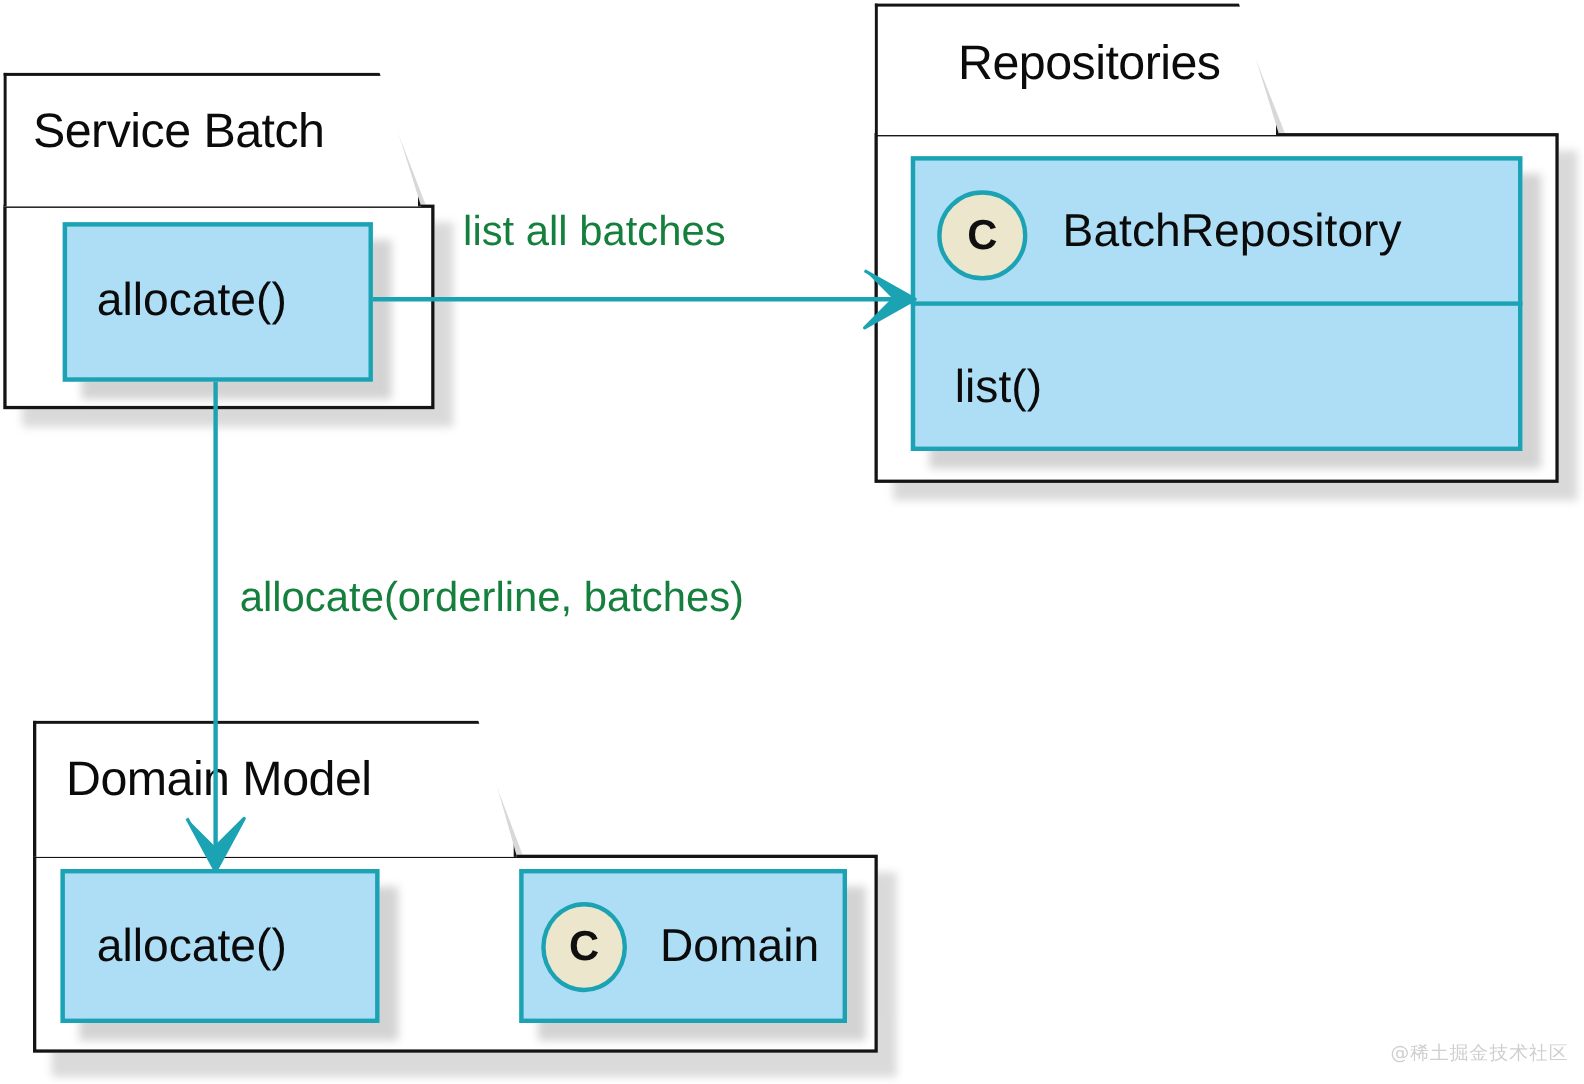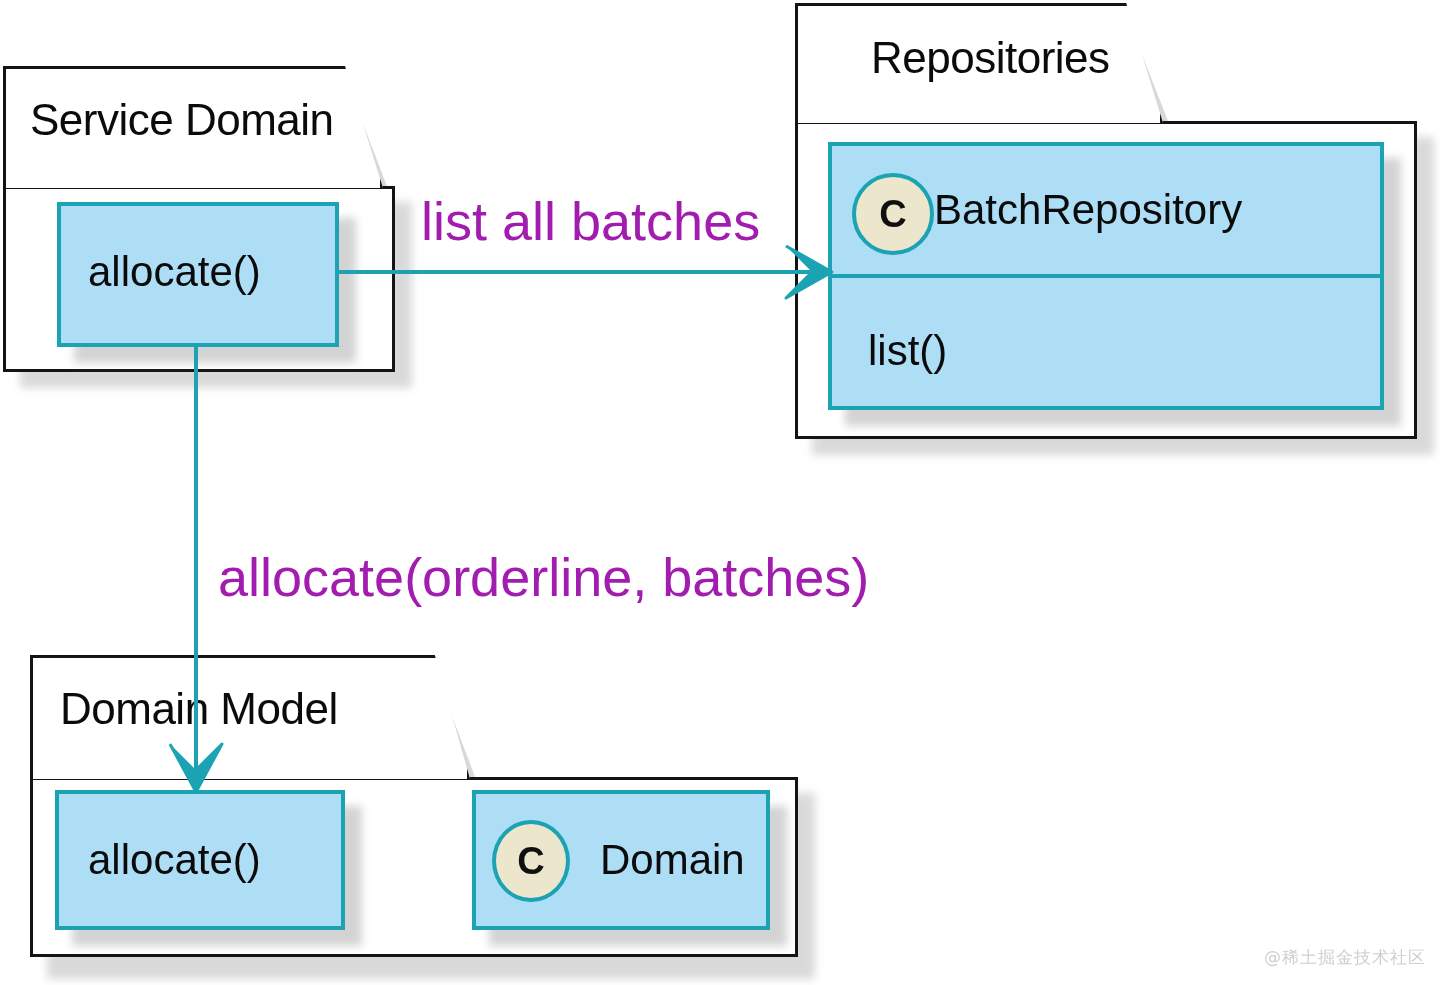--- a/index.html
+++ b/index.html
@@ -111,23 +111,23 @@
     position: absolute;
     left: 0;
     top: 0;
     width: 1440px;
     height: 985px;
     z-index: 9;
     pointer-events: none;
   }
   .edge-label {
     position: absolute;
-    font-size: 54px;
+    font-size: 38px;
     white-space: nowrap;
-    color: #a21caf;
+    color: #15803d;
     z-index: 10;
   }
 
   
   .watermark {
     position: absolute;
     right: 14px;
     bottom: 16px;
     font-size: 17px;
     color: #cfcfcf;
@@ -139,21 +139,21 @@
 </head>
 <body>
 
 <div class="package">
 
   <div class="pkg-tab-shadow" style="left:18px; top:78px; width:372px; height:116px;
               clip-path: polygon(0 0, 88% 0, 100% 100%, 0 100%);"></div>
 
   <div class="pkg-tab" style="left:3px; top:66px; width:380px; height:122px;
               clip-path: polygon(0 0, 90% 0, 100% 100%, 0 100%);"></div>
-  <div class="pkg-title" style="left:30px; top:95px;">Service Domain</div>
+  <div class="pkg-title" style="left:30px; top:95px;">Service Batch</div>
 
   <div class="pkg-body-shadow" style="left:20px; top:202px; width:392px; height:186px;"></div>
 
   <div class="pkg-body" style="left:3px; top:186px; width:392px; height:186px;"></div>
 
   <div class="cbox-shadow" style="left:74px; top:218px; width:282px; height:145px;"></div>
   <div class="cbox" style="left:57px; top:202px; width:282px; height:145px;"></div>
   <div class="cbox-label" style="left:88px; top:248px;">allocate()</div>
 </div>
 
@@ -166,21 +166,21 @@
   <div class="pkg-title" style="left:871px; top:33px;">Repositories</div>
 
   <div class="pkg-body-shadow" style="left:812px; top:137px; width:622px; height:318px;"></div>
   <div class="pkg-body" style="left:795px; top:121px; width:622px; height:318px;"></div>
 
   <div class="cbox-shadow" style="left:845px; top:158px; width:556px; height:268px;"></div>
   <div class="cbox" style="left:828px; top:142px; width:556px; height:268px;"></div>
 
   <div class="c-icon" style="left:852px; top:173px; width:82px; height:82px;">C</div>
 
-  <div class="cbox-label" style="left:934px; top:186px;text-align:right;">BatchRepository</div>
+  <div class="cbox-label" style="left:966px; top:186px;text-align:right;">BatchRepository</div>
 
   <div class="cbox-divider" style="left:828px; top:274px; width:556px; height:4px;"></div>
 
   <div class="cbox-label" style="left:868px; top:303px;margin-top:24px;">list()</div>
 </div>
 
 <div class="package">
 
   <div class="pkg-tab-shadow" style="left:45px; top:668px; width:432px; height:114px;
               clip-path: polygon(0 0, 90% 0, 100% 100%, 0 100%);"></div>
@@ -209,15 +209,15 @@
   </g>
 
   <g>
     <line x1="196" y1="347" x2="196" y2="790" stroke="#1ba3b4" stroke-width="4"></line>
     <polyline points="170,744 196,792 222,744 196,770" fill="#1ba3b4" stroke="#1ba3b4" stroke-width="3" stroke-linejoin="round"></polyline>
   </g>
 </svg>
 
 <div class="edge-label" style="left:421px; top:190px;">list all batches</div>
 
-<div class="edge-label" style="left:218px; top:546px;">allocate(orderline, batches)</div>
+<div class="edge-label" style="left:218px; top:522px;">allocate(orderline, batches)</div>
 
 <div class="watermark">@稀土掘金技术社区</div>
 
 </body></html>

